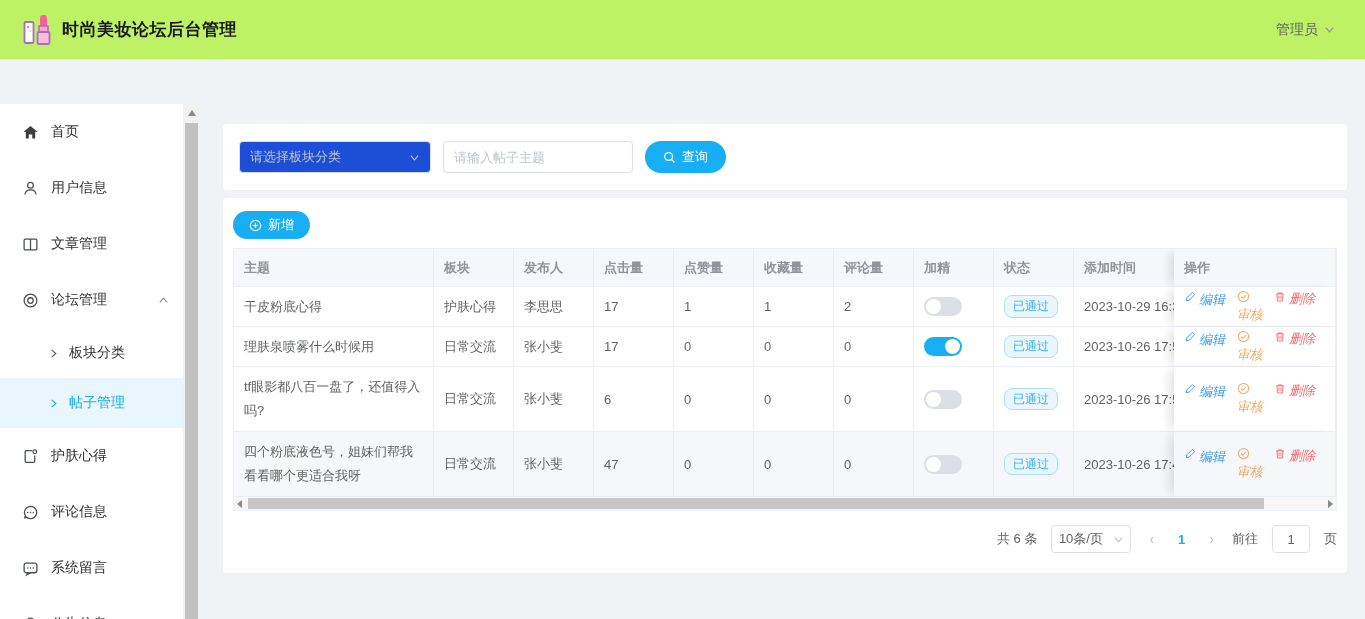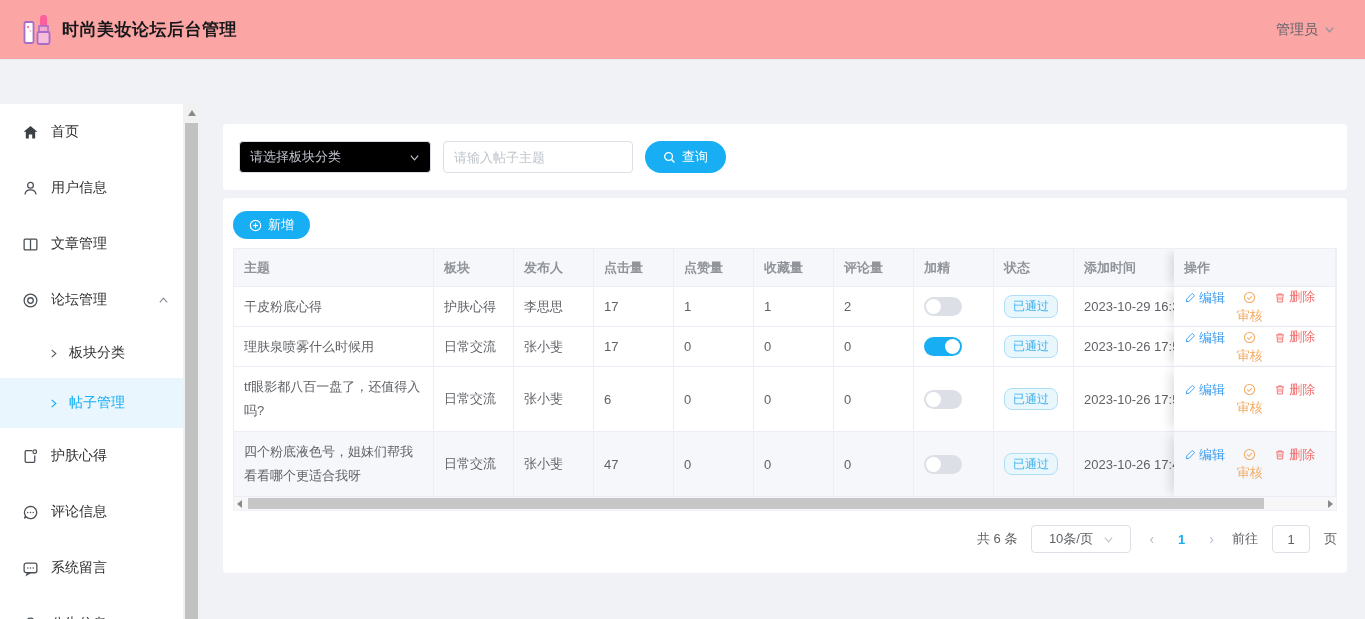--- a/index.html
+++ b/index.html
@@ -11,21 +11,21 @@
     --border:#ebeef5;
     --txt:#606266;
     --txt-dark:#303133;
     --txt-gray:#909399;
     --ph:#bfc4cc;
   }
   *{box-sizing:border-box;margin:0;padding:0;}
   html,body{width:1365px;height:619px;overflow:hidden;background:#f0f2f5;
     font-family:"Liberation Sans","DejaVu Sans",sans-serif;}
   
-  .header{height:60px;background:#fca5a5;border-bottom:1px solid #e6e9ef;display:flex;
+  .header{height:60px;background:#bef264;border-bottom:1px solid #e6e9ef;display:flex;
     align-items:center;padding:0 30px 0 22px;position:relative;z-index:5;}
   .logo{display:flex;align-items:center;gap:10px;}
   .app-title{font-size:17px;font-weight:bold;color:#17181a;letter-spacing:.5px;}
   .admin{margin-left:auto;display:flex;align-items:center;gap:6px;font-size:14px;color:#5f6469;cursor:pointer;}
   
   .layout{display:flex;height:559px;margin-top:44px;}
   .sidebar-wrap{width:200px;background:#fff;position:relative;flex:0 0 200px;}
   .sidebar{width:183px;height:542px;overflow:hidden;}
   .side-item{height:56px;display:flex;align-items:center;gap:12px;padding:0 14px 0 22px;
     font-size:14px;color:var(--txt-dark);cursor:pointer;}
@@ -46,21 +46,21 @@
   .h-thumb{position:absolute;left:17px;width:140px;top:2px;bottom:2px;background:#c1c1c1;}
   .left-a{left:5px;top:4.5px;border-right:6px solid #8a8a8a;border-left:none;}
   .right-a{right:5px;top:4.5px;border-left:6px solid #8a8a8a;border-right:none;}
   .corner{position:absolute;right:0;bottom:0;width:17px;height:17px;background:#f1f1f1;}
   
   .main{flex:1;background:#f0f2f5;padding:20px 18px 0 23px;overflow:hidden;}
   .card{background:#fff;border-radius:4px;}
   .search-card{padding:17px 16px;display:flex;align-items:center;gap:12px;}
   .fake-select{width:192px;height:32px;border:1px solid #dcdfe6;border-radius:4px;
     display:flex;align-items:center;justify-content:space-between;padding:0 10px;
-    font-size:13px;color:var(--ph);background:#000000;cursor:pointer;}
+    font-size:13px;color:var(--ph);background:#1d4ed8;cursor:pointer;}
   .fake-input{width:190px;height:32px;border:1px solid #dcdfe6;border-radius:4px;
     padding:0 10px;font-size:13px;color:var(--txt);background:#fff;
     font-family:"Liberation Sans","DejaVu Sans",sans-serif;}
   .fake-input::placeholder{color:var(--ph);}
   .btn-primary{height:32px;border:none;border-radius:16px;background:var(--primary);
     color:#fff;font-size:13px;display:inline-flex;align-items:center;gap:6px;
     padding:0 18px;cursor:pointer;font-family:inherit;}
   .btn-add{height:28px;border-radius:14px;padding:0 16px;}
   .table-card{margin-top:8px;padding:13px 10px 20px 10px;}
   .table-wrap{margin-top:9px;overflow:hidden;width:1104px;border:1px solid var(--border);border-bottom:none;}
@@ -69,42 +69,42 @@
     text-align:left;padding:0 10px;white-space:nowrap;overflow:hidden;}
   th{background:#f5f7fa;color:var(--txt-gray);font-weight:bold;height:38px;}
   td{color:var(--txt);background:#fff;}
   tr.h40 td{height:40px;}
   tr.h59 td{height:59px;}
   td.wrap{white-space:normal;line-height:1.85;padding-top:8px;padding-bottom:8px;}
   tr.hovered td{background:#f5f7fa;}
   .ops{position:sticky;right:0;width:162px;box-shadow:-8px 0 10px -4px rgba(0,0,0,.12);}
   th.ops{background:#f5f7fa;}
   td.ops{background:#fff;}
-  .op-link{display:inline-flex;align-items:center;gap:3px;margin-right:8px;cursor:pointer;font-size:13px;}
+  .op-link{display:inline-flex;align-items:flex-start;gap:3px;margin-right:8px;cursor:pointer;font-size:13px;font-style:italic;}
   .op-edit{color:var(--edit);}
   .op-review{color:var(--review);flex-direction:column;}
   .op-del{color:var(--del);}
   .badge{display:inline-block;padding:3px 8px;background:#e9f7fd;border:1px solid #aedff6;
     border-radius:8px;color:#3bb0ee;font-size:12px;line-height:1.2;}
   .switch{display:inline-block;width:38px;height:19px;border-radius:10px;background:#dcdfe6;
     position:relative;cursor:pointer;vertical-align:middle;}
   .switch::after{content:"";position:absolute;top:2px;left:2px;width:15px;height:15px;
     border-radius:50%;background:#fff;}
   .switch.on{background:var(--primary);}
   .switch.on::after{left:auto;right:2px;}
   
   .tbl-scroll{height:14px;width:1104px;background:#f7f7f7;position:relative;border:1px solid #eef2f8;border-top:none;}
   .tbl-thumb{position:absolute;left:14px;top:1px;bottom:1px;width:1016px;background:#c6c6c6;}
   .tbl-a{position:absolute;width:0;height:0;border:4px solid transparent;top:3px;}
   .tbl-al{left:3px;border-right:5px solid #8a8a8a;border-left:none;}
   .tbl-ar{right:3px;border-left:5px solid #8a8a8a;border-right:none;}
   
   .pagination{margin-top:14px;display:flex;align-items:center;justify-content:flex-end;
     gap:14px;font-size:13px;color:var(--txt);}
-  .page-size{width:100px;height:28px;border:1px solid #dcdfe6;border-radius:4px;display:flex;
+  .page-size{width:80px;height:28px;border:1px solid #dcdfe6;border-radius:4px;display:flex;
     align-items:center;justify-content:center;gap:10px;color:var(--txt);cursor:pointer;background:#fff;}
   .pg-arrow{color:#b4bccc;font-size:14px;cursor:pointer;padding:0 4px;}
   .pg-num{color:var(--primary);font-weight:bold;padding:0 6px;cursor:pointer;}
   .goto-box{width:38px;height:28px;border:1px solid #dcdfe6;border-radius:4px;text-align:center;
     font-size:13px;color:var(--txt);font-family:inherit;}
   .chev{width:11px;height:11px;}
 </style>
 </head>
 <body>
 

